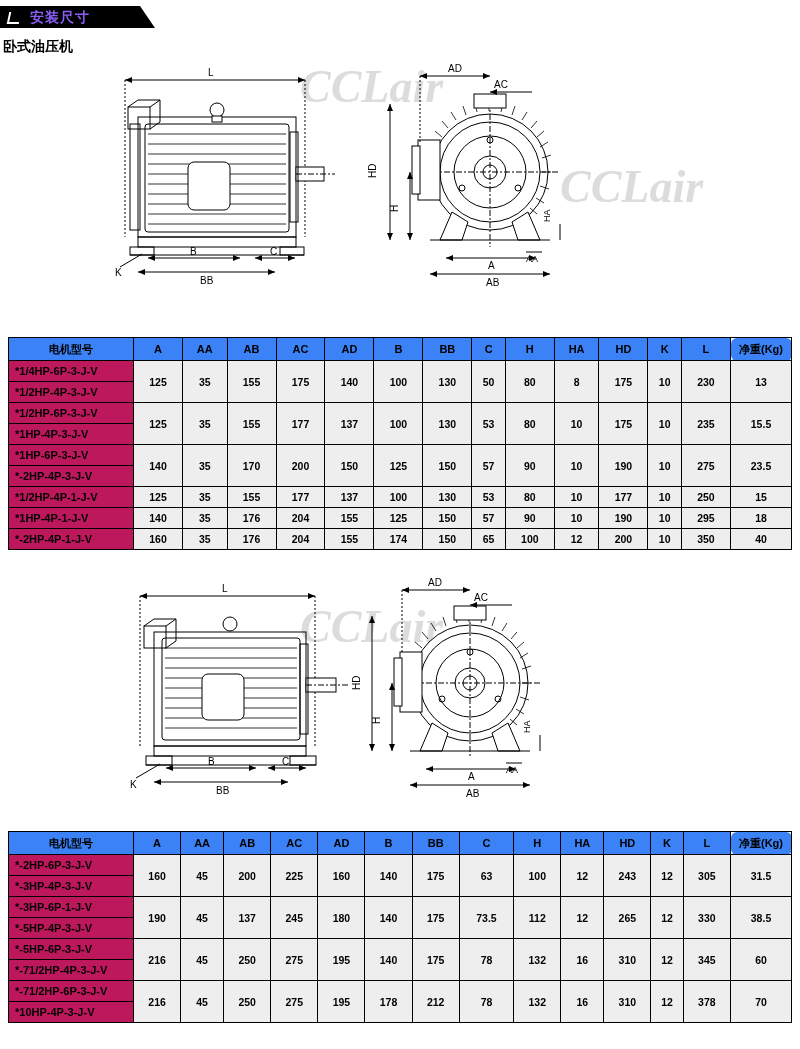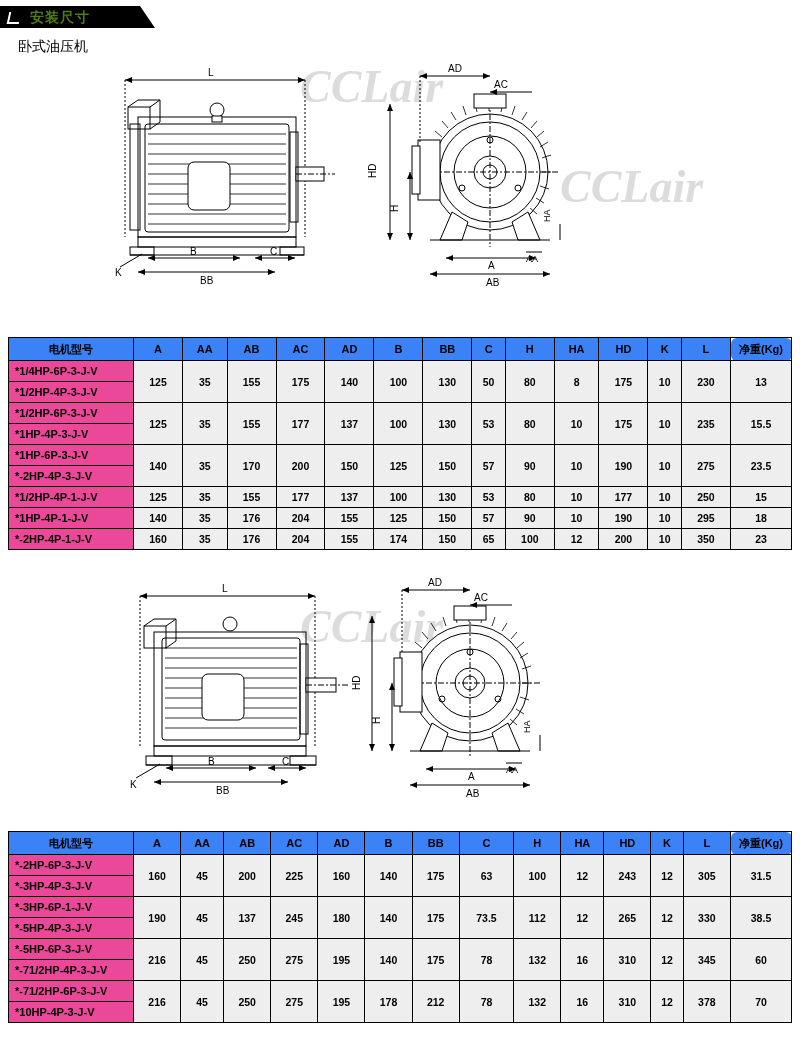--- a/index.html
+++ b/index.html
@@ -10,28 +10,28 @@
   }
   .page{position:relative;width:800px;height:1049px;}
 
   
   .banner{position:absolute;left:0;top:6px;width:160px;height:22px;}
   .banner .shape{
     position:absolute;left:0;top:0;width:155px;height:22px;background:#000;
     clip-path:polygon(0 0,140px 0,155px 22px,0 22px);
   }
   .banner .txt{
-    position:absolute;left:30px;top:3px;color:#4d7c0f;font-size:14px;font-weight:bold;
+    position:absolute;left:30px;top:3px;color:#8b5cf6;font-size:14px;font-weight:bold;
     letter-spacing:1px;
   }
   .banner .tick{
     position:absolute;left:8px;top:6px;width:10px;height:10px;
     border-left:2px solid #fff;border-bottom:2px solid #fff;transform:skewX(-12deg);
   }
-  .subtitle{position:absolute;left:18px;top:38px;font-size:14px;font-weight:normal;}
+  .subtitle{position:absolute;left:3px;top:38px;font-size:14px;font-weight:bold;}
 
   
   .wm{
     position:absolute;font-family:"Liberation Serif", serif;font-style:italic;
     font-size:46px;font-weight:bold;color:rgba(150,150,150,0.33);
     white-space:nowrap;pointer-events:none;user-select:none;
   }
 
   
   .drawing{position:absolute;}
@@ -40,21 +40,21 @@
   table.spec{
     position:absolute;border-collapse:collapse;
     font-size:10.5px;background:transparent;
   }
   table.spec th, table.spec td{
     border:1px solid #000;text-align:center;padding:0;
     height:20px;line-height:20px;font-weight:bold;
   }
   table.spec th{background:#3b82f6;height:22px;line-height:22px;font-size:11px;}
   table.spec td.model{
-    text-align:left;padding-left:6px;width:118px;font-size:11px;background:#ec4899;
+    text-align:left;padding-left:6px;width:118px;font-size:11px;background:#be185d;
   }
   table.spec th.model{width:118px;}
   table.spec td.val{background:#eeeeee;}
   table.spec td.last{width:60px;}
   table.spec th.last{width:60px;border-radius:6px;}
 </style>
 </head>
 <body>
 
 <div class="page">
@@ -332,21 +332,21 @@
         <td class="val">204</td>
         <td class="val">155</td>
         <td class="val">174</td>
         <td class="val">150</td>
         <td class="val">65</td>
         <td class="val">100</td>
         <td class="val">12</td>
         <td class="val">200</td>
         <td class="val">10</td>
         <td class="val">350</td>
-        <td class="val last">23</td>
+        <td class="val last">40</td>
       </tr>
     </tbody>
   </table>
 
   <div class="drawing" style="left:110px;top:578px;">
     <svg width="600" height="235" viewBox="0 0 600 235" fill="none" stroke="#000" stroke-width="1">
 
       <line x1="30" y1="18" x2="205" y2="18"></line>
       <path d="M30 18 l7 -3 v6 z" fill="#000" stroke="none"></path>
       <path d="M205 18 l-7 -3 v6 z" fill="#000" stroke="none"></path>

